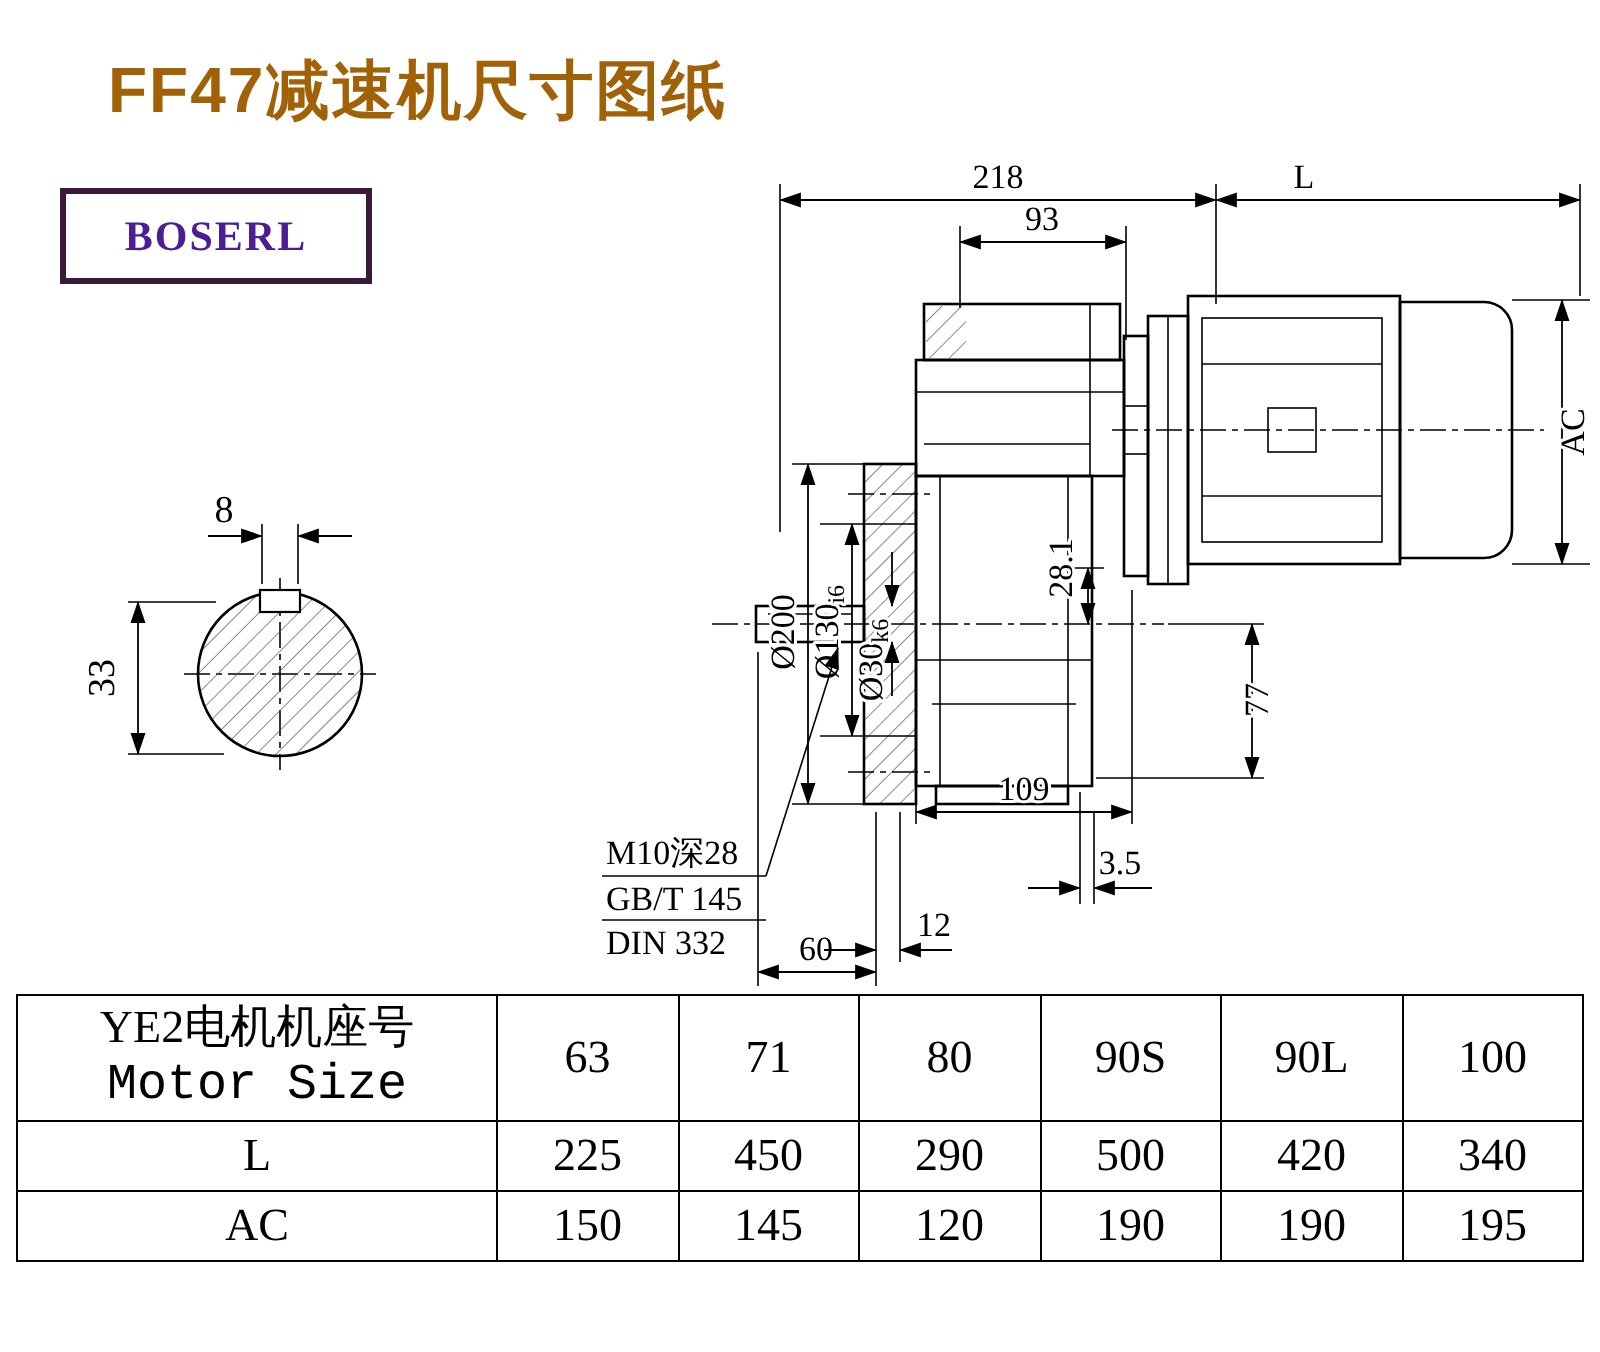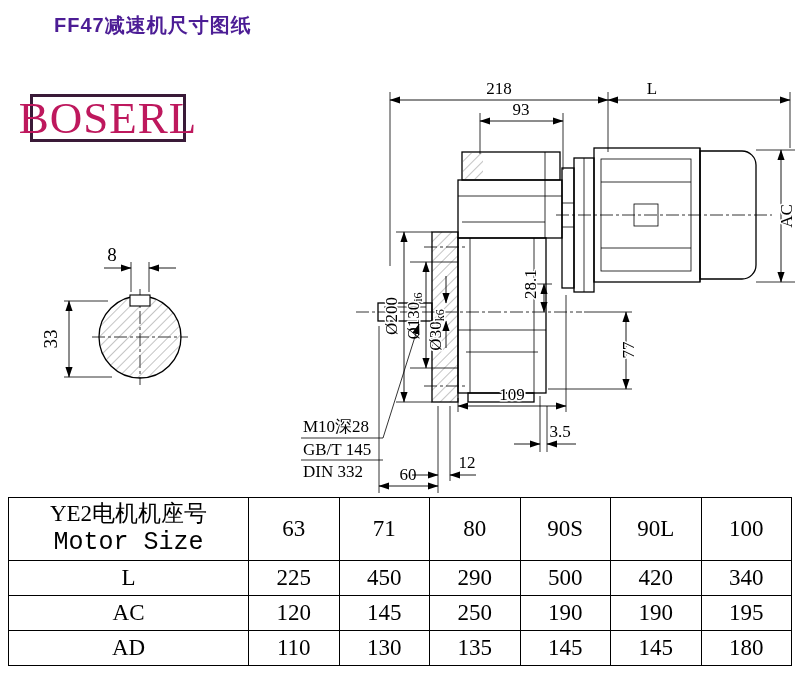--- a/index.html
+++ b/index.html
@@ -1,32 +1,32 @@
 <!DOCTYPE html>
 <html><head>
 <meta charset="utf-8">
 <style>
   html,body{margin:0;padding:0;}
   body{
     width:800px;height:676px;position:relative;overflow:hidden;
     background:#ffffff;font-family:"Liberation Sans",sans-serif;color:#000;
   }
   .page-title{
-    position:absolute;left:54px;top:12px;
-    font-size:20px;font-weight:700;letter-spacing:1px;color:#4c1d95;
+    position:absolute;left:54px;top:24px;
+    font-size:32px;font-weight:700;letter-spacing:1px;color:#a16207;
     font-family:"Liberation Sans",sans-serif;
   }
   .logo-box{
     position:absolute;left:30px;top:94px;width:150px;height:42px;
     border:3px solid #3a1a38;display:flex;align-items:center;justify-content:center;
     background:#fff;
   }
   .logo-text{
-    font-family:"Liberation Serif",serif;font-weight:400;font-size:45px;
-    color:#be185d;letter-spacing:1px;line-height:1;
+    font-family:"Liberation Serif",serif;font-weight:700;font-size:21px;
+    color:#4c1d95;letter-spacing:1px;line-height:1;
   }
   svg.drawing{position:absolute;left:0;top:0;}
   svg .outline{fill:none;stroke:#000;stroke-width:1.3;}
   svg .thin{fill:none;stroke:#000;stroke-width:0.8;}
   svg .dim{fill:none;stroke:#000;stroke-width:0.9;}
   svg .cl{fill:none;stroke:#000;stroke-width:0.8;stroke-dasharray:13 3 3 3;}
   svg text{
     font-family:"Liberation Serif","DejaVu Serif",serif;font-size:17px;fill:#000;
     paint-order:stroke;stroke:#ffffff;stroke-width:3px;stroke-linejoin:round;
   }
@@ -228,30 +228,21 @@
       <td>L</td>
       <td>225</td>
       <td>450</td>
       <td>290</td>
       <td>500</td>
       <td>420</td>
       <td>340</td>
     </tr>
     <tr class="data-row">
       <td>AC</td>
+      <td>150</td>
+      <td>145</td>
       <td>120</td>
-      <td>145</td>
-      <td>250</td>
       <td>190</td>
       <td>190</td>
       <td>195</td>
     </tr>
-    <tr class="data-row">
-      <td>AD</td>
-      <td>110</td>
-      <td>130</td>
-      <td>135</td>
-      <td>145</td>
-      <td>145</td>
-      <td>180</td>
-    </tr>
   </tbody>
 </table>
 
 </body></html>

